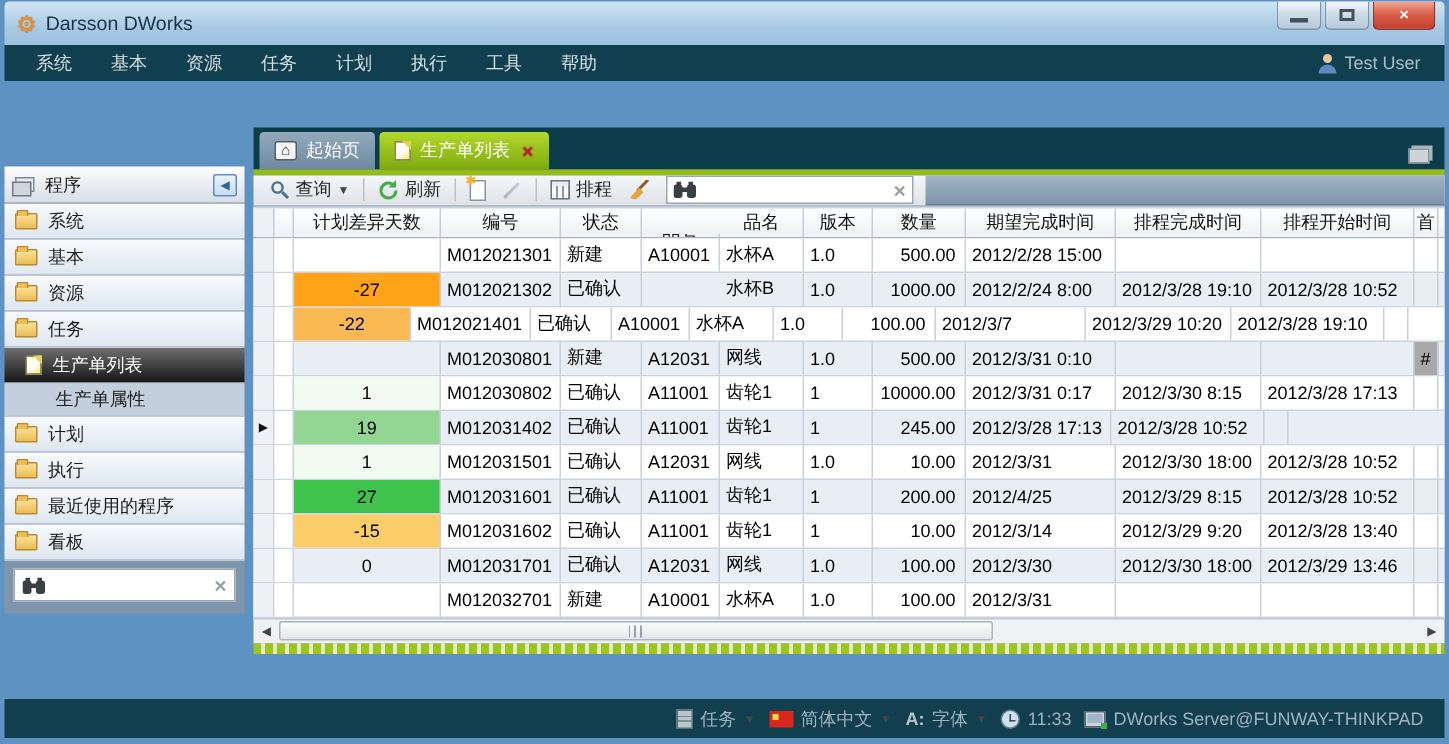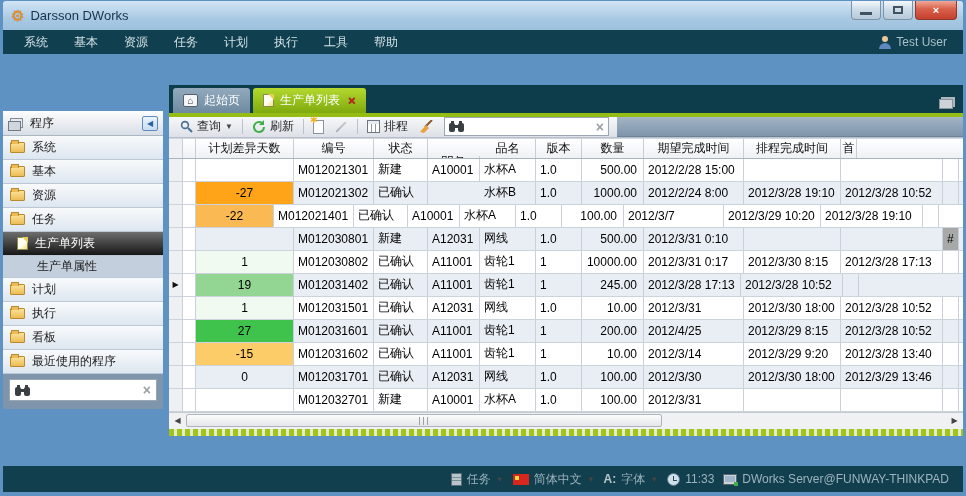--- a/index.html
+++ b/index.html
@@ -231,25 +231,25 @@
           <div class="sb-item folder">
             <span class="sb-ico ico-folder"></span>
             <span class="sb-label">计划</span>
           </div>
           <div class="sb-item folder">
             <span class="sb-ico ico-folder"></span>
             <span class="sb-label">执行</span>
           </div>
           <div class="sb-item folder">
             <span class="sb-ico ico-folder"></span>
+            <span class="sb-label">最近使用的程序</span>
+          </div>
+          <div class="sb-item folder">
+            <span class="sb-ico ico-folder"></span>
             <span class="sb-label">看板</span>
-          </div>
-          <div class="sb-item folder">
-            <span class="sb-ico ico-folder"></span>
-            <span class="sb-label">最近使用的程序</span>
           </div>
         </div>
       <div class="sb-fill"></div>
       <div class="sb-search">
         <svg class="bino-ico" width="15" height="11" viewBox="0 0 15 11">
             <rect x="0" y="2" width="6" height="9" rx="2" fill="#3a3f44"></rect>
             <rect x="9" y="2" width="6" height="9" rx="2" fill="#3a3f44"></rect>
             <rect x="5" y="4" width="5" height="3" fill="#3a3f44"></rect>
             <rect x="2" y="0" width="3" height="4" fill="#3a3f44"></rect>
             <rect x="10" y="0" width="3" height="4" fill="#3a3f44"></rect>
@@ -335,20 +335,21 @@
           <div class="hcell ind"></div>
         <div class="hcell" style="width: 98px;">计划差异天数</div>
             <div class="hcell" style="width: 80px;">编号</div>
             <div class="hcell" style="width: 54px;">状态</div>
             <div class="hcell" style="width: 52px; margin-top: 17px;">品号</div>
             <div class="hcell" style="width: 56px;">品名</div>
             <div class="hcell" style="width: 46px;">版本</div>
             <div class="hcell" style="width: 62px;">数量</div>
             <div class="hcell" style="width: 100px;">期望完成时间</div>
             <div class="hcell" style="width: 97px;">排程完成时间</div>
+            <div class="hcell" style="width: 102px;">排程开始时间</div>
             <div class="hcell" style="width: 16px;">首</div>
           </div>
         <div>
             <div class="grow">
               <div class="cell gutter"></div>
               <div class="cell ind"></div>
               <div class="cell al-center" style="width: 98px;"></div>
               <div class="cell al-left" style="width: 80px;">M012021301</div>
               <div class="cell al-left" style="width: 54px;">新建</div>
               <div class="cell al-left" style="width: 52px;">A10001</div>

